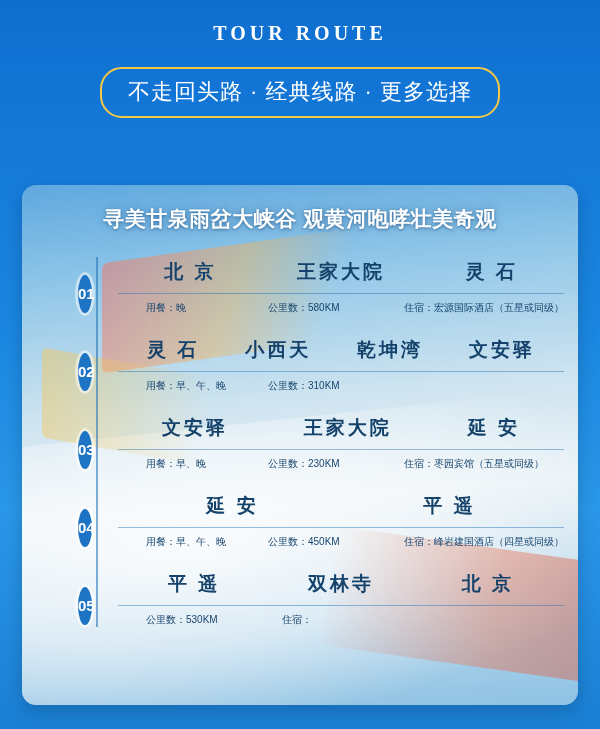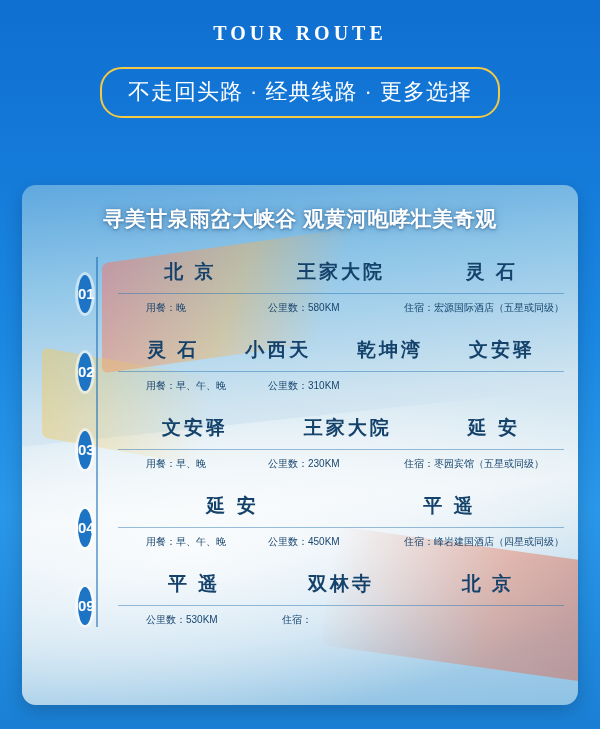--- a/index.html
+++ b/index.html
@@ -312,21 +312,21 @@
           <div class="sep-line"></div>
           <div class="details">
             <span class="cell c-meal">用餐：早、午、晚</span>
             <span class="cell c-km">公里数：450KM</span>
             <span class="cell c-hotel">住宿：峰岩建国酒店（四星或同级）</span>
           </div>
         </div>
       </div>
 
       <div class="day">
-        <div class="day-num">09</div>
+        <div class="day-num">05</div>
         <div class="day-body">
           <div class="stops">
             <span>平 遥</span>
             <span>双林寺</span>
             <span>北 京</span>
           </div>
           <div class="sep-line"></div>
           <div class="details">
             <span class="cell c-km">公里数：530KM</span>
             <span class="cell c-hotel">住宿：</span>

